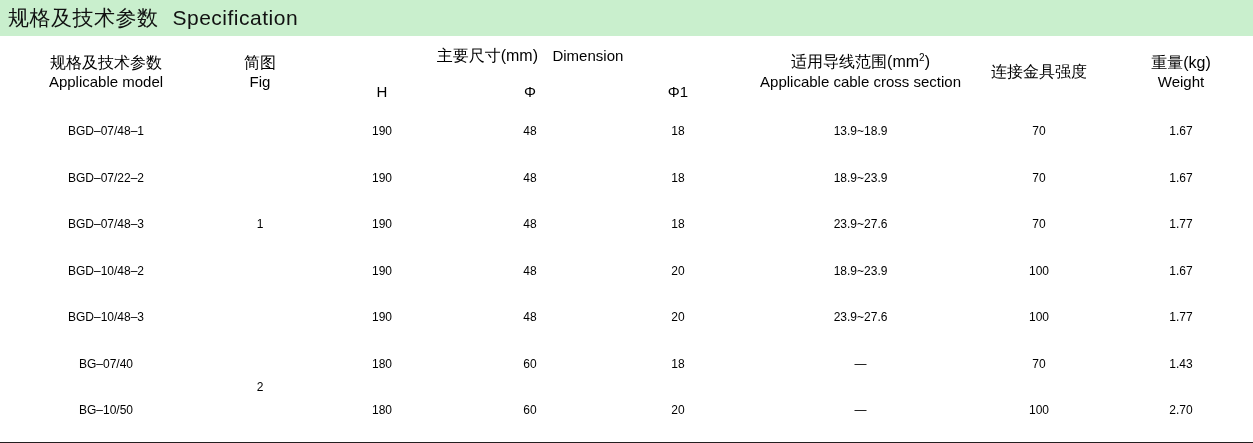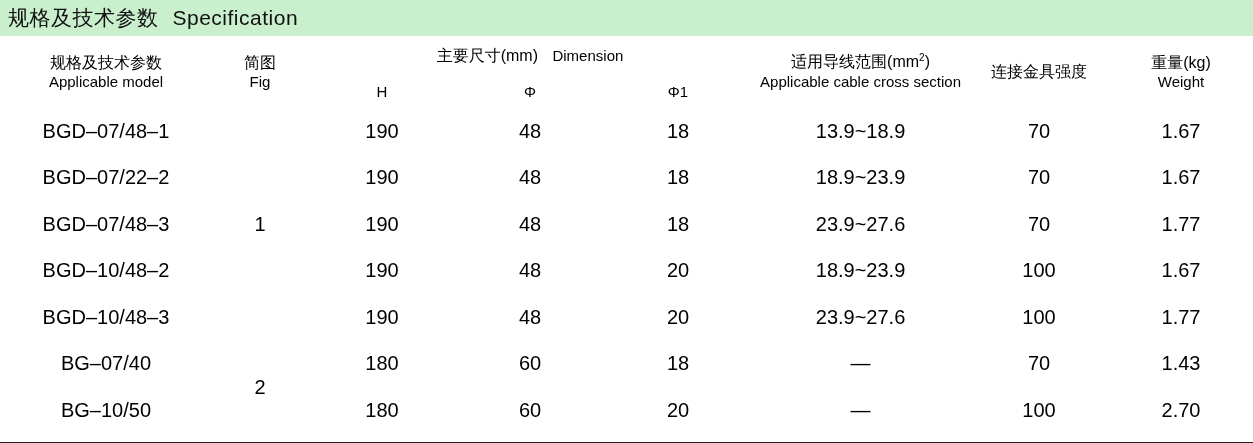--- a/index.html
+++ b/index.html
@@ -69,21 +69,21 @@
     display: block;
   }
   .hdr-sub {
     font-size: 15px;
   }
   .hdr-under {
     border-bottom: 1px solid #231f20;
   }
   .body-row td {
     height: 46.5px;
-    font-size: 20px;
+    font-size: 12px;
   }
   .cell-model {
     border-bottom: 1px solid #231f20;
     font-size: 16px;
   }
   .cell-fig {
     font-size: 16px;
   }
   .sup {
     font-size: 10px;

